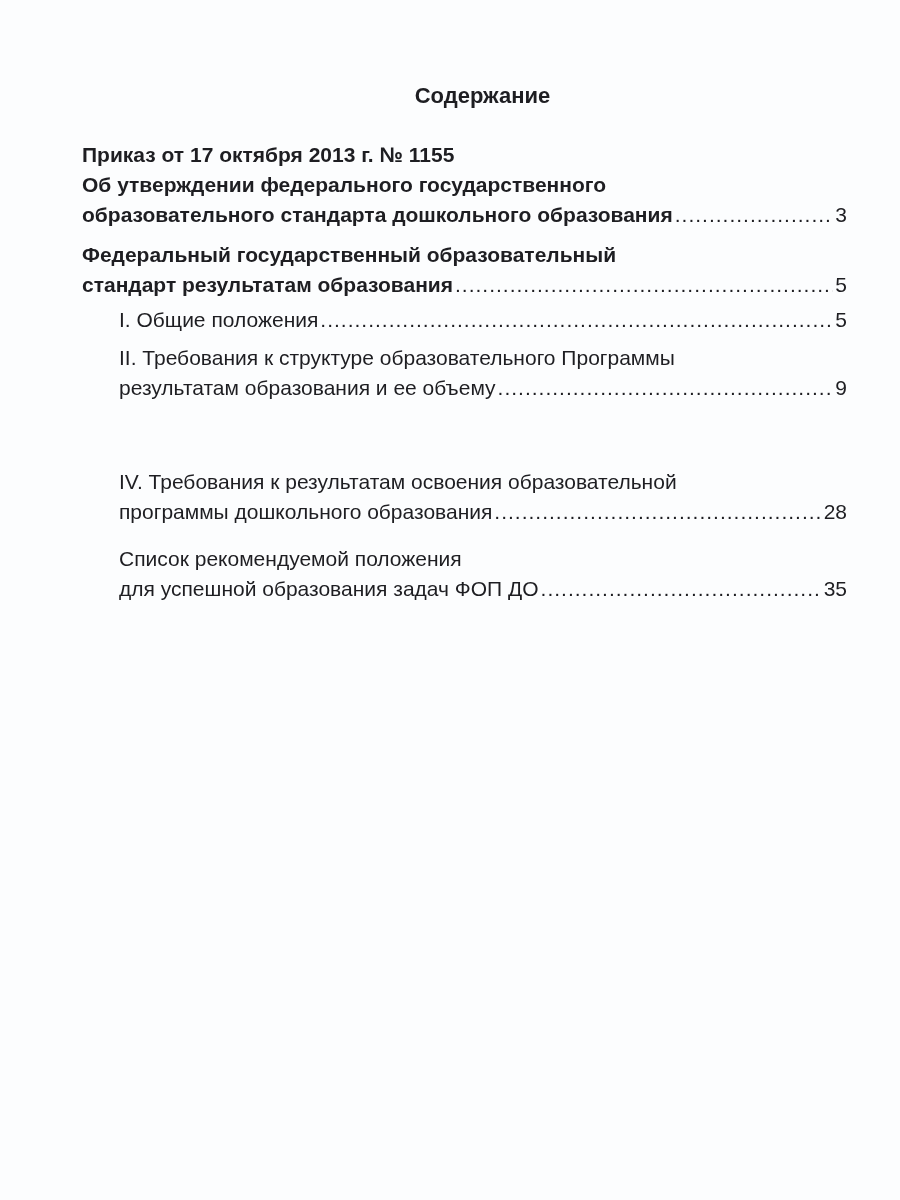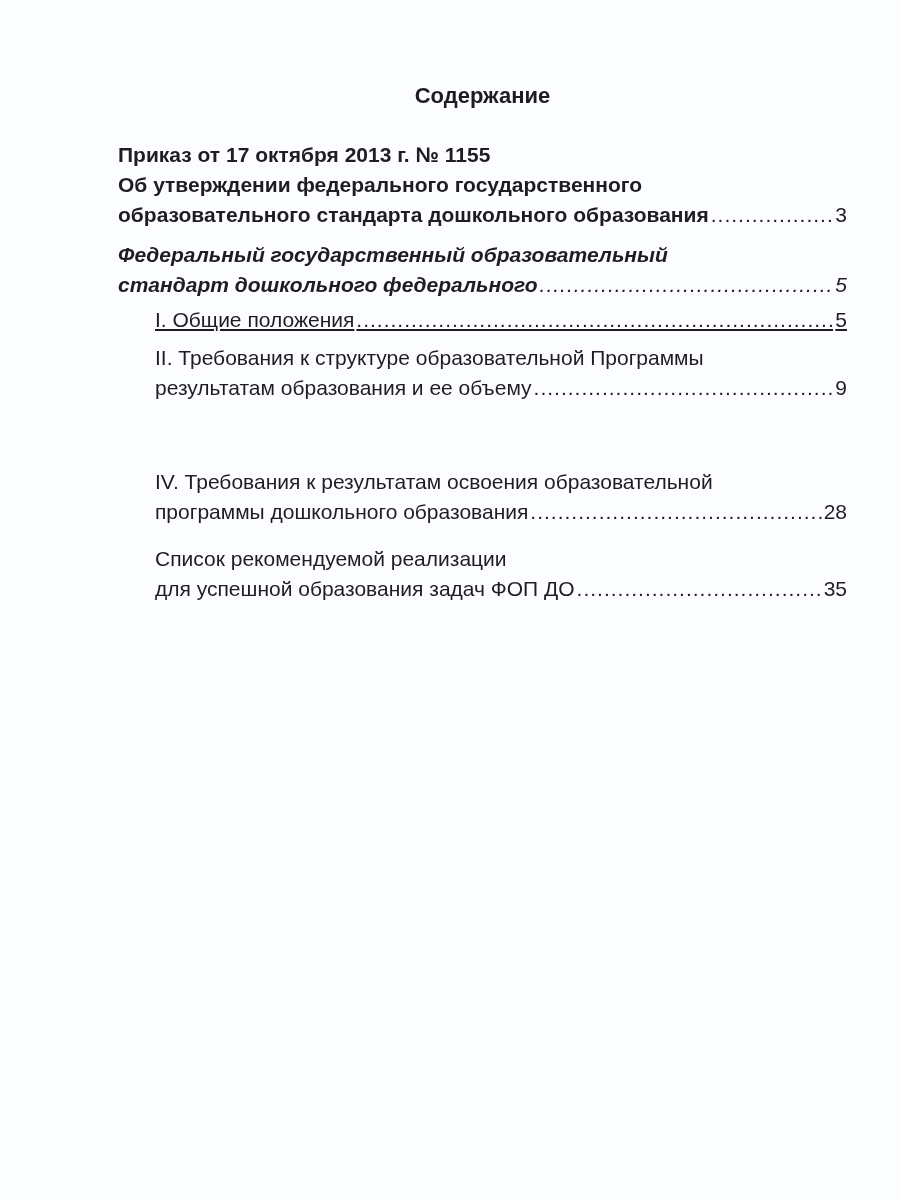--- a/index.html
+++ b/index.html
@@ -11,21 +11,21 @@
     position: relative;
     overflow: hidden;
   }
   .page { position: absolute; left: 0; top: 13px; width: 900px; height: 1200px; }
   .title {
     position: absolute; top: 70px; left: 0; width: 965px;
     text-align: center; font-weight: bold; font-size: 22px;
   }
   .entry { position: absolute; font-size: 21px; line-height: 30px; }
   .entry.bold { font-weight: bold; }
-  .line { display: flex; align-items: baseline; white-space: nowrap; margin-left: 36px; }
+  .line { display: flex; align-items: baseline; white-space: nowrap; }
   .dots {
     flex: 1; overflow: hidden; margin: 0 2px;
     letter-spacing: 1px; font-weight: normal;
   }
   .dots::before {
     content: "................................................................................................................................................................................................";
   }
   .pg { text-align: right; font-weight: normal; }
   .sub { left: 119px; width: 728px; }
   .main { left: 82px; width: 765px; }
@@ -39,57 +39,57 @@
   <div class="entry bold main" style="top:127px;">
     <div class="line">Приказ от 17 октября 2013 г. № 1155</div>
     <div class="line">Об утверждении федерального государственного</div>
     <div class="line">
       <span>образовательного стандарта дошкольного образования</span>
       <span class="dots"></span>
       <span class="pg">3</span>
     </div>
   </div>
 
-  <div class="entry bold main" style="top:227px;font-style:italic;">
+  <div class="entry bold main" style="top:227px;">
     <div class="line">Федеральный государственный образовательный</div>
     <div class="line">
-      <span>стандарт дошкольного федерального</span>
+      <span>стандарт результатам образования</span>
       <span class="dots"></span>
       <span class="pg">5</span>
     </div>
   </div>
 
-  <div class="entry sub" style="top:292px;text-decoration:underline;">
+  <div class="entry sub" style="top:292px;">
     <div class="line">
       <span>I. Общие положения</span>
       <span class="dots"></span>
       <span class="pg">5</span>
     </div>
   </div>
 
   <div class="entry sub" style="top:330px;">
-    <div class="line">II. Требования к структуре образовательной Программы</div>
+    <div class="line">II. Требования к структуре образовательного Программы</div>
     <div class="line">
       <span>результатам образования и ее объему</span>
       <span class="dots"></span>
       <span class="pg">9</span>
     </div>
   </div>
 
 
   <div class="entry sub" style="top:454px;">
     <div class="line">IV. Требования к результатам освоения образовательной</div>
     <div class="line">
       <span>программы дошкольного образования</span>
       <span class="dots"></span>
       <span class="pg">28</span>
     </div>
   </div>
 
   <div class="entry sub" style="top:531px;">
-    <div class="line">Список рекомендуемой реализации</div>
+    <div class="line">Список рекомендуемой положения</div>
     <div class="line">
       <span>для успешной образования задач ФОП ДО</span>
       <span class="dots"></span>
       <span class="pg">35</span>
     </div>
   </div>
 </div>
 
 </body></html>

